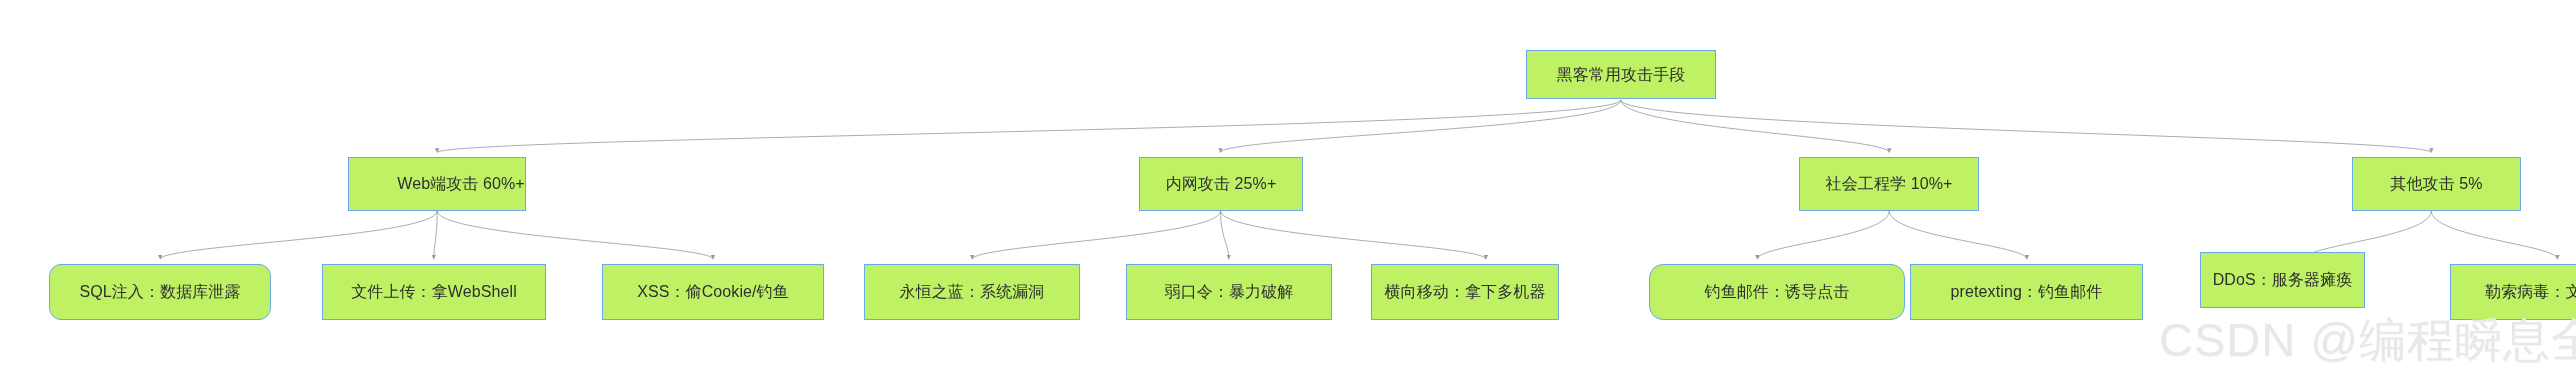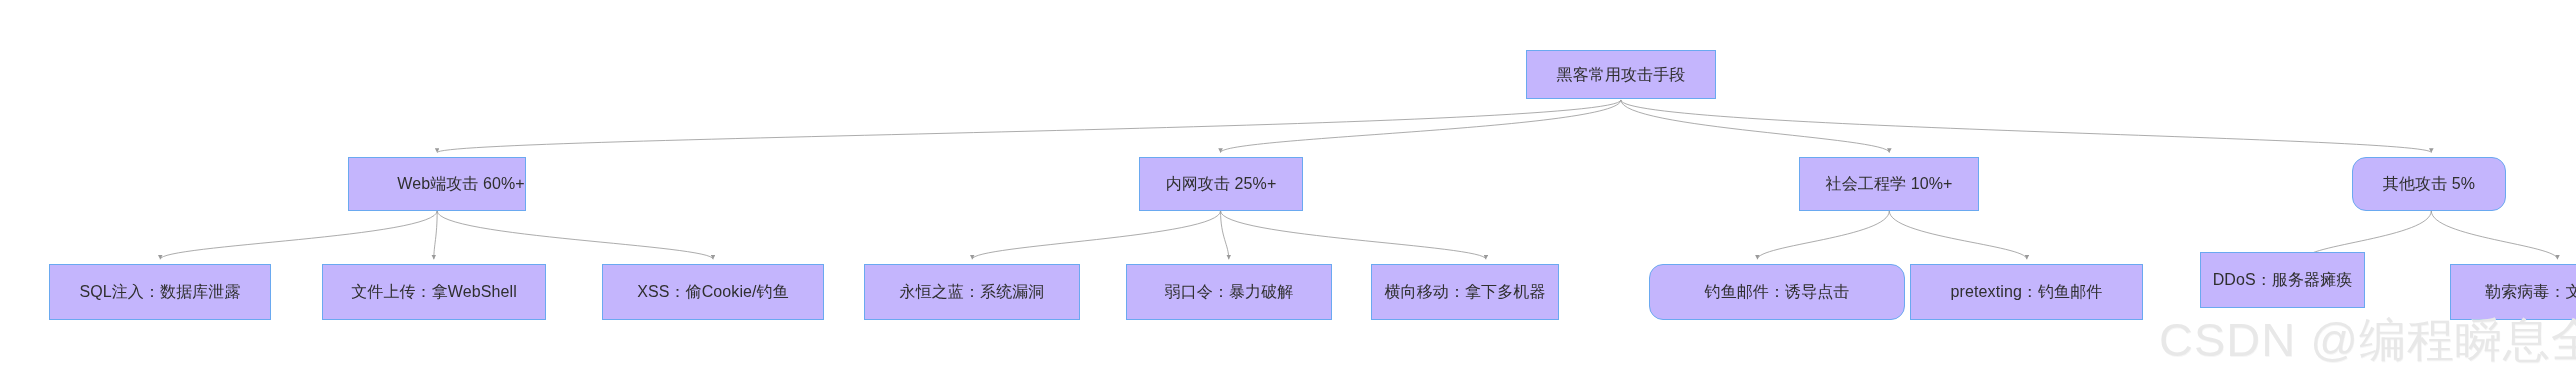--- a/index.html
+++ b/index.html
@@ -17,21 +17,21 @@
   #edges {
     position: absolute;
     left: 0; top: 0;
     width: 2709px;
     height: 369px;
     pointer-events: none;
   }
   .node {
     position: absolute;
     box-sizing: border-box;
-    background: #c4b5fd;
+    background: #bef264;
     border: 1px solid #6aa9f0;
     display: flex;
     align-items: center;
     justify-content: center;
     color: #333333;
     white-space: nowrap;
     letter-spacing: 0.1px;
   }
   .node-label {
     display: block;
@@ -88,25 +88,25 @@
   </div>
 
   <div class="node" style="left: 1139px; top: 157px; width: 164px; height: 54px; text-align: center;">
     <span class="node-label">内网攻击 25%+</span>
   </div>
 
   <div class="node" style="left: 1799px; top: 157px; width: 180px; height: 54px;">
     <span class="node-label">社会工程学 10%+</span>
   </div>
 
-  <div class="node" style="left: 2352px; top: 157px; width: 154px; height: 54px; border-radius: 14px;">
+  <div class="node" style="left: 2352px; top: 157px; width: 169px; height: 54px;">
     <span class="node-label">其他攻击 5%</span>
   </div>
 
-  <div class="node" style="left: 49px; top: 264px; width: 222px; height: 56px;">
+  <div class="node" style="left: 49px; top: 264px; width: 222px; height: 56px; border-radius: 12px;">
     <span class="node-label">SQL注入：数据库泄露</span>
   </div>
 
   <div class="node" style="left: 322px; top: 264px; width: 224px; height: 56px;">
     <span class="node-label">文件上传：拿WebShell</span>
   </div>
 
   <div class="node" style="left: 602px; top: 264px; width: 222px; height: 56px;">
     <span class="node-label">XSS：偷Cookie/钓鱼</span>
   </div>

